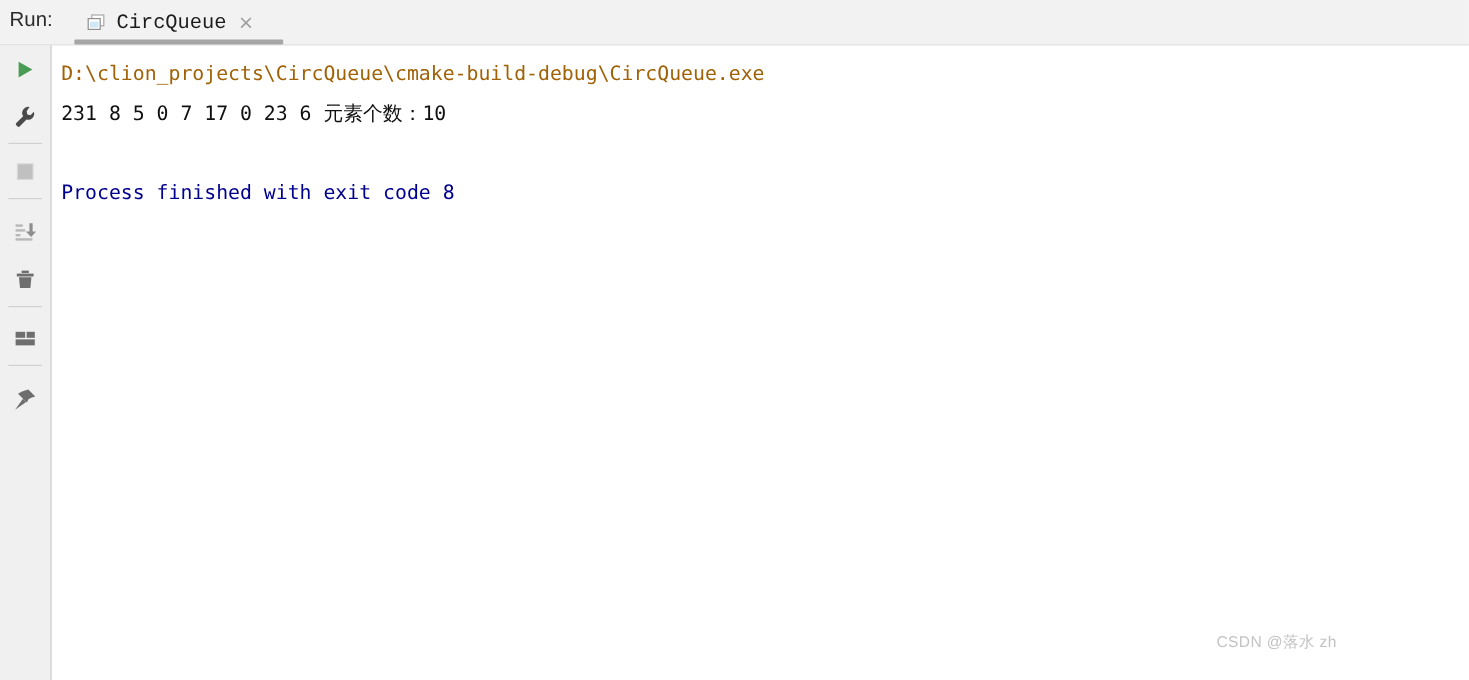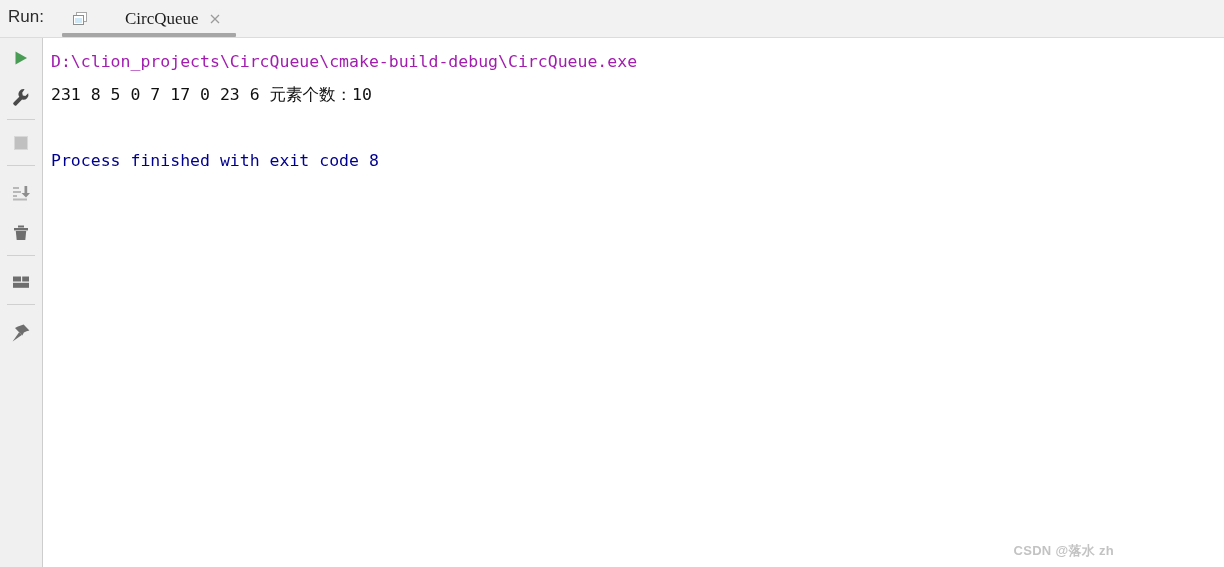--- a/index.html
+++ b/index.html
@@ -66,22 +66,21 @@
     width: 16px;
     height: 16px;
     margin-right: 9px;
     flex: 0 0 auto;
     display: block;
   }
   .tab-label {
     font-size: 17px;
     color: #1c1c1c;
     white-space: nowrap;
-    font-family: Liberation Serif, serif;
-    margin-left: 28px;
+    font-family: Liberation Mono, monospace;
   }
   .tab-close {
     margin-left: 9px;
     width: 14px;
     height: 14px;
     flex: 0 0 auto;
     display: block;
   }
 
   
@@ -125,36 +124,35 @@
   .console-inner {
     padding: 7px 0 0 7px;
   }
   .line {
     font-family: "DejaVu Sans Mono", "Liberation Mono", monospace;
     font-size: 16.5px;
     line-height: 33px;
     white-space: pre;
     height: 33px;
   }
-  .line-cmd   { color: #a21caf; }
+  .line-cmd   { color: #a16207; }
   .line-out   { color: #101010; }
   .line-blank { color: transparent; }
   .line-exit  { color: #00008f; }
 
   
   .watermark {
     position: absolute;
     right: 10px;
-    bottom: 7px;
+    bottom: 23px;
     font-size: 13px;
     color: #c3c3c3;
     font-family: "Liberation Sans", sans-serif;
     white-space: nowrap;
     letter-spacing: 0.3px;
-    font-weight: bold;
   }
 </style>
 </head>
 <body>
 
 <div id="app">
 
   <div class="topbar">
     <div class="run-label">Run:</div>
 

